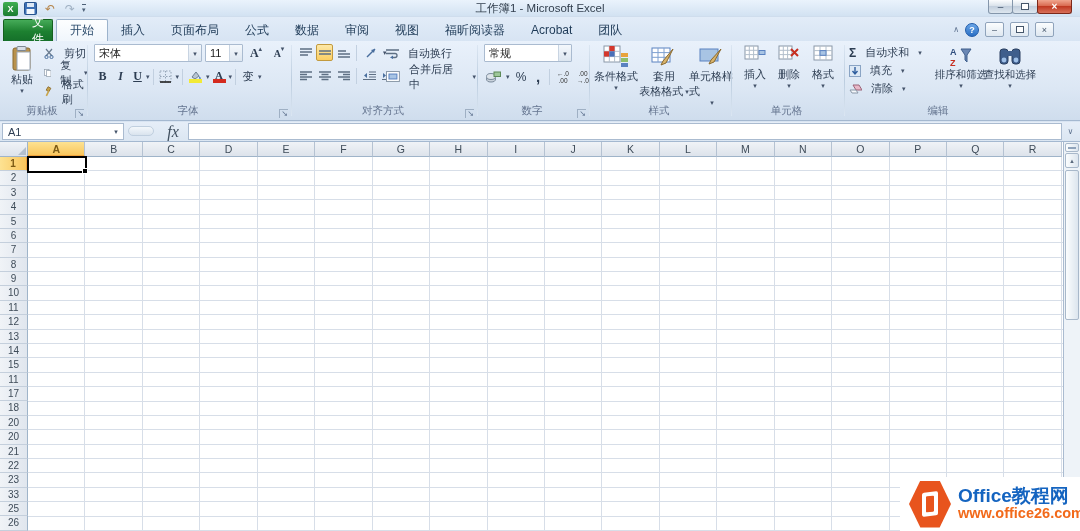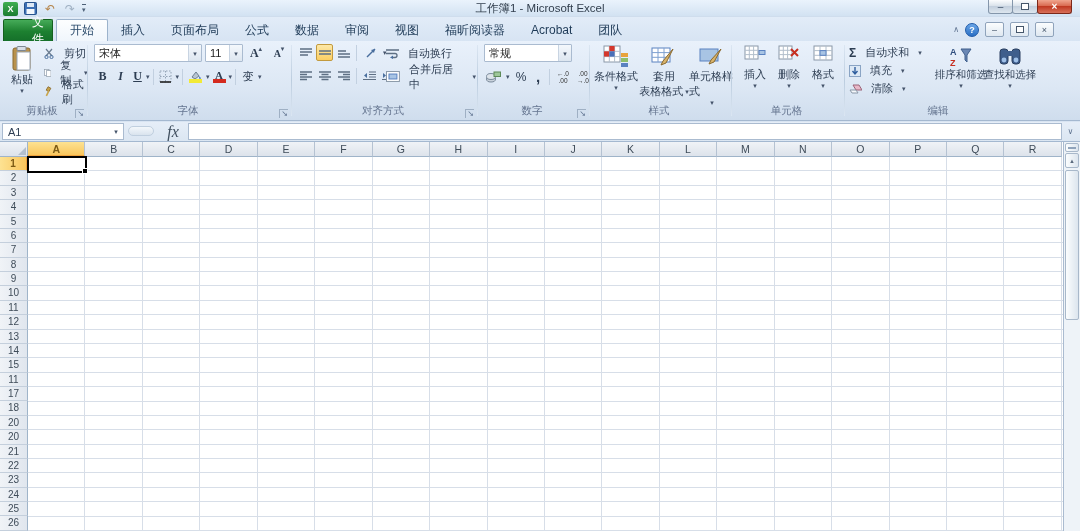--- a/index.html
+++ b/index.html
@@ -596,25 +596,34 @@
         <div class="rowhdr">14</div>
         <div class="rowhdr">15</div>
         <div class="rowhdr">11</div>
         <div class="rowhdr">17</div>
         <div class="rowhdr">18</div>
         <div class="rowhdr">20</div>
         <div class="rowhdr">20</div>
         <div class="rowhdr">21</div>
         <div class="rowhdr">22</div>
         <div class="rowhdr">23</div>
-        <div class="rowhdr">24</div>
+        <div class="rowhdr">33</div>
         <div class="rowhdr">25</div>
         <div class="rowhdr">26</div>
       </div>
     <div id="cells"></div>
     <div id="sel-box"></div>
     <div id="vscroll">
       <div class="scr-part" id="scr-split"></div>
       <div class="scr-part" id="scr-up">▲</div>
       <div class="scr-part" id="scr-thumb"></div>
     </div>
+    <div id="watermark">
+      <div id="wm-hex">
+          <div id="wm-door"></div>
+        </div>
+      <div id="wm-text">
+        <span class="wm-title">Office教程网</span>
+        <span class="wm-url">www.office26.com</span>
+      </div>
+    </div>
   </div>
 </div>
 
 </body></html>

